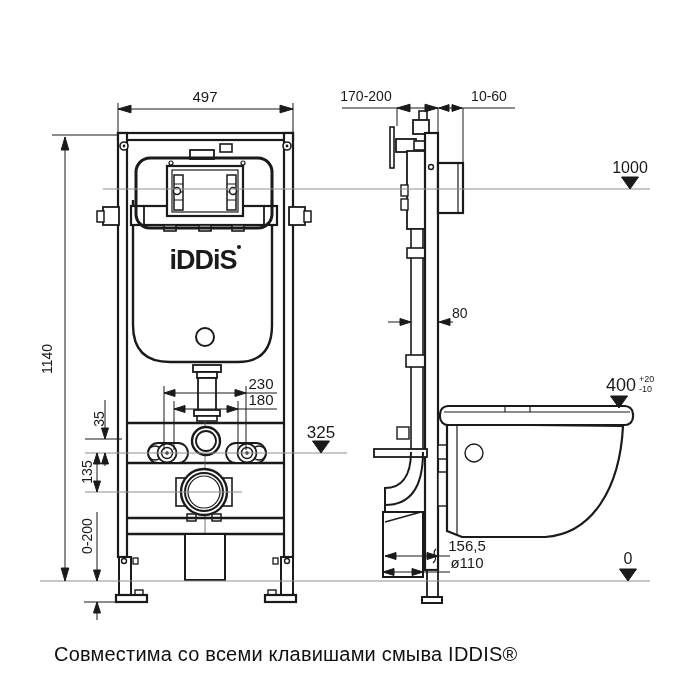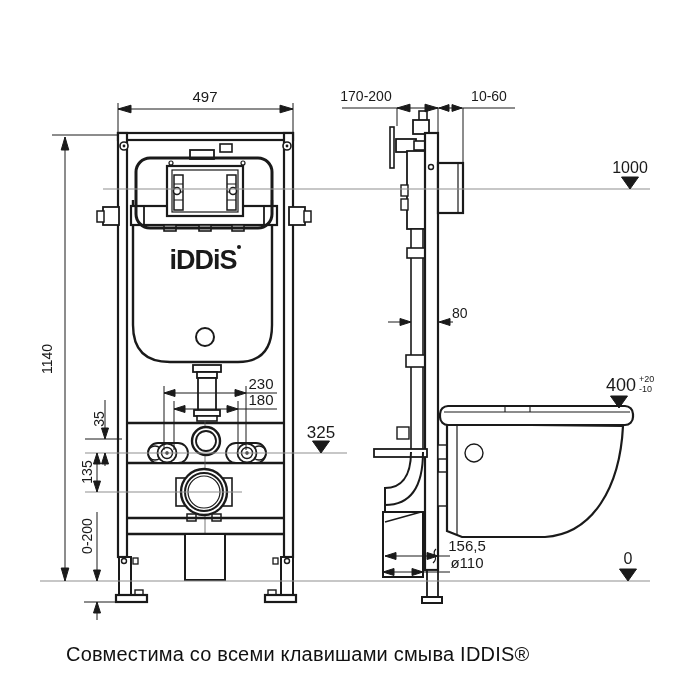--- a/index.html
+++ b/index.html
@@ -4,21 +4,21 @@
 <style>
   html,body{margin:0;padding:0;background:#ffffff;}
   .page{position:relative;width:700px;height:700px;background:#fff;overflow:hidden;
         font-family:"Liberation Sans", sans-serif;}
   svg{display:block;}
   svg text{font-family:"Liberation Sans", sans-serif;fill:#1a1a1a;}
   .dim{font-size:15px;}
   .dim-sm{font-size:14px;}
   .lvl{font-size:16px;}
   .logo-t{font-size:27px;font-weight:bold;letter-spacing:-1px;}
-  .caption{position:absolute;left:66px;top:643px;font-size:20px;color:#111;
+  .caption{position:absolute;left:54px;top:643px;font-size:20px;color:#111;
            letter-spacing:0.2px;}
 </style>
 </head>
 <body>
 
 <div class="page">
 <svg width="700" height="620" viewBox="0 0 700 620">
   <g stroke="#1a1a1a" fill="none" stroke-width="2.2">
 
     <path d="M133,200 L133,325 Q133,362 170,362 L238,362 Q272,362 272,325 L272,200" fill="#fff" stroke-width="2.4"></path>

